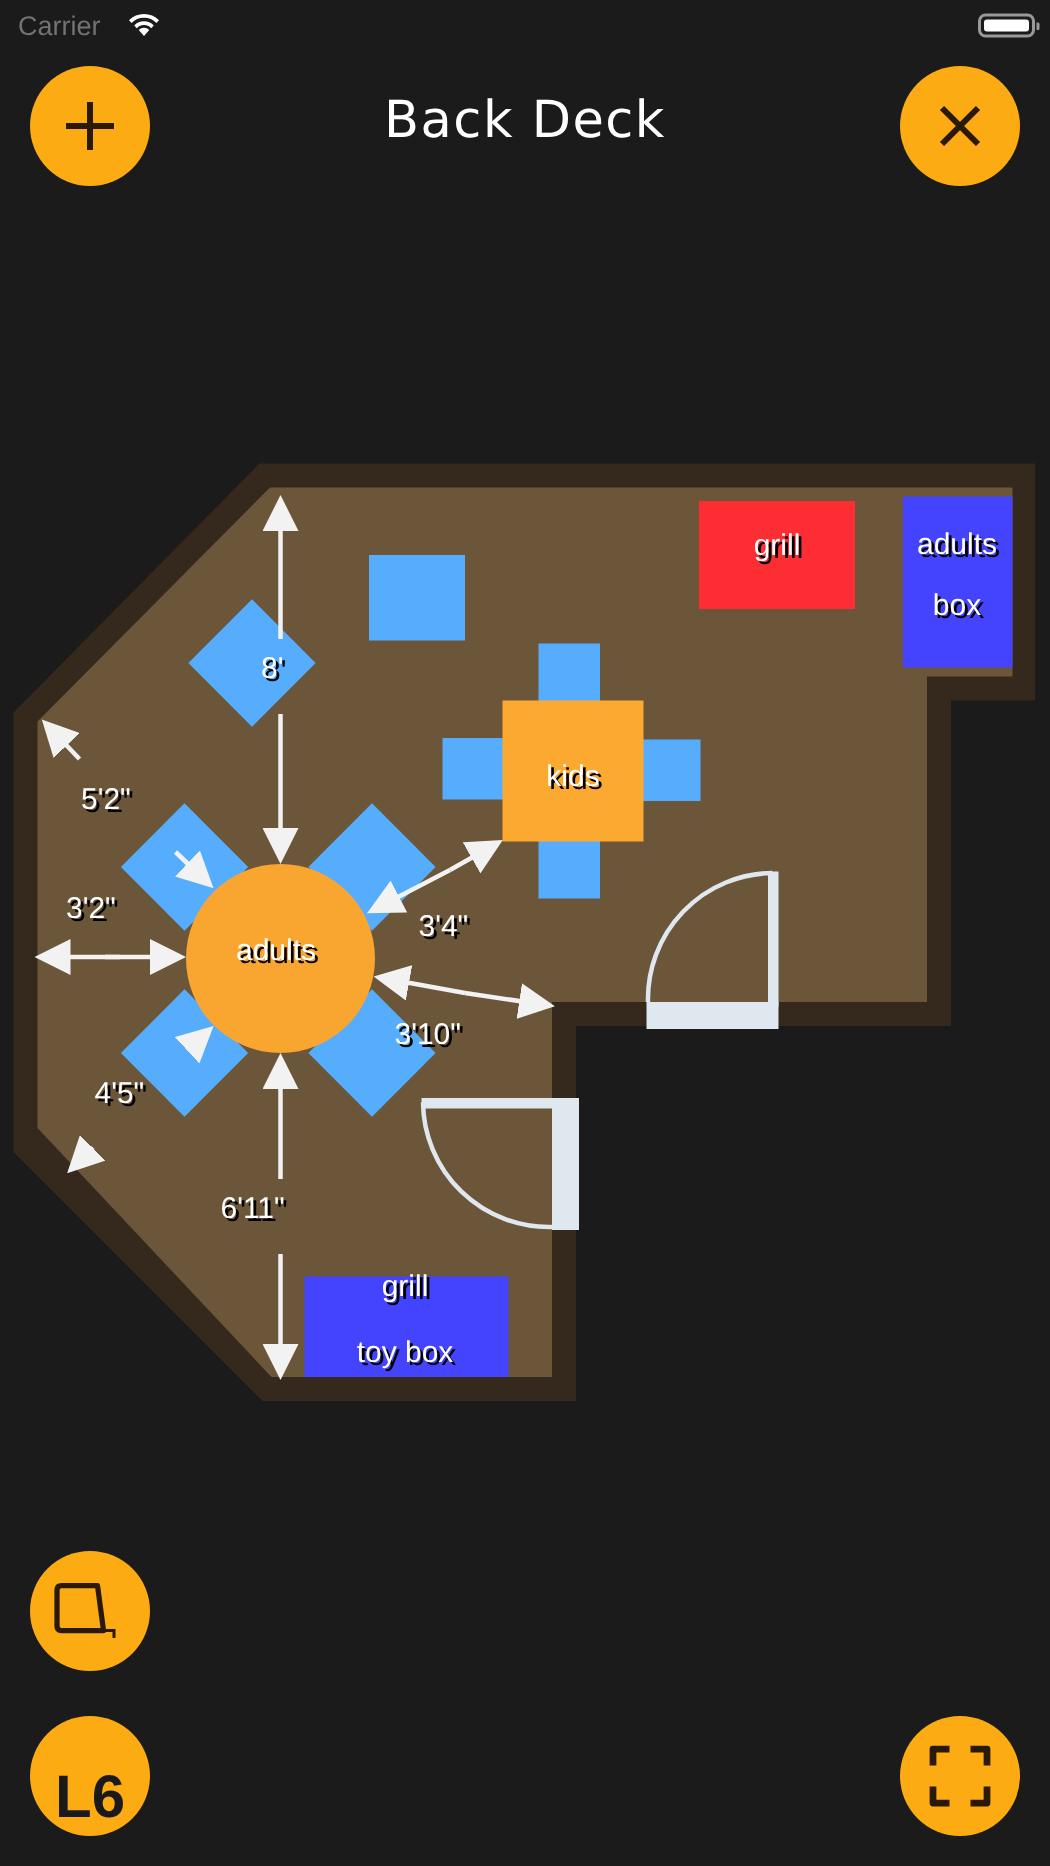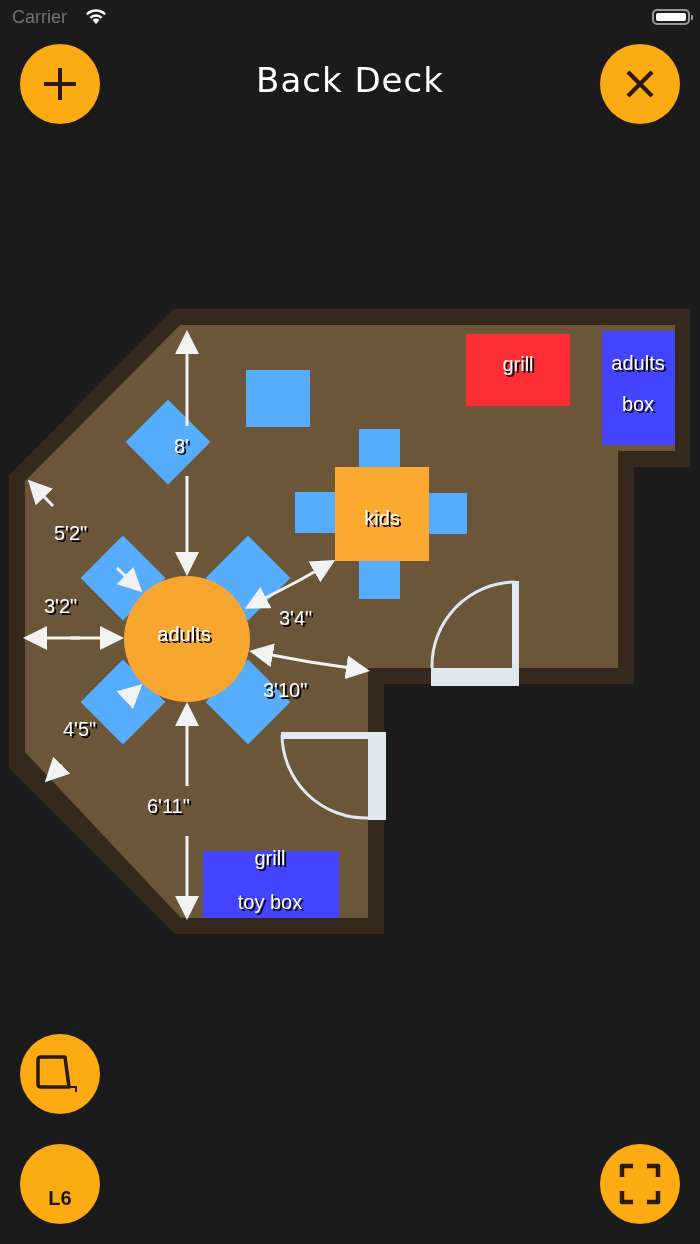--- a/index.html
+++ b/index.html
@@ -12,21 +12,21 @@
   .battery { position:absolute; right:10px; top:9px; width:38px; height:16px; border:2px solid #999; border-radius:5px; box-sizing:border-box; }
   .battery::before { content:""; position:absolute; left:2px; top:2px; right:2px; bottom:2px; background:#fff; border-radius:2px; }
   .battery::after { content:""; position:absolute; right:-5px; top:4px; width:2px; height:5px; background:#999; border-radius:0 1px 1px 0; }
   .round-btn { position:absolute; width:80px; height:80px; border-radius:50%; background:#fcab12;
                display:flex; align-items:center; justify-content:center; cursor:pointer; }
   .title { position:absolute; left:0; width:700px; top:60px; text-align:center; font-size:34px;
            font-family:"DejaVu Sans", sans-serif; letter-spacing:1px; color:#fff; }
   .plan { position:absolute; left:0; top:0; width:700px; height:1244px; }
   .lbl { position:absolute; color:#fff; font-size:20px; text-shadow:2px 2px 0 #000; white-space:nowrap; line-height:1; }
   .lbl.center { text-align:center; }
-  .l6 { font-size:20px; font-weight:bold; color:#1a1a1a;margin-top:28px; }
+  .l6 { font-size:40px; font-weight:bold; color:#1a1a1a;margin-top:28px; }
 </style>
 </head>
 <body>
 
 <div class="status-bar">
   <span class="carrier">Carrier</span>
   <svg class="wifi" width="24" height="20" viewBox="0 0 24 20">
     <path d="M12 18 L8.5 14 A5 5 0 0 1 15.5 14 Z" fill="#fff"></path>
     <path d="M5.5 11 A9 9 0 0 1 18.5 11 L16.8 12.8 A6.5 6.5 0 0 0 7.2 12.8 Z" fill="#fff"></path>
     <path d="M2 7.5 A14 14 0 0 1 22 7.5 L20.3 9.3 A11.5 11.5 0 0 0 3.7 9.3 Z" fill="#fff"></path>

